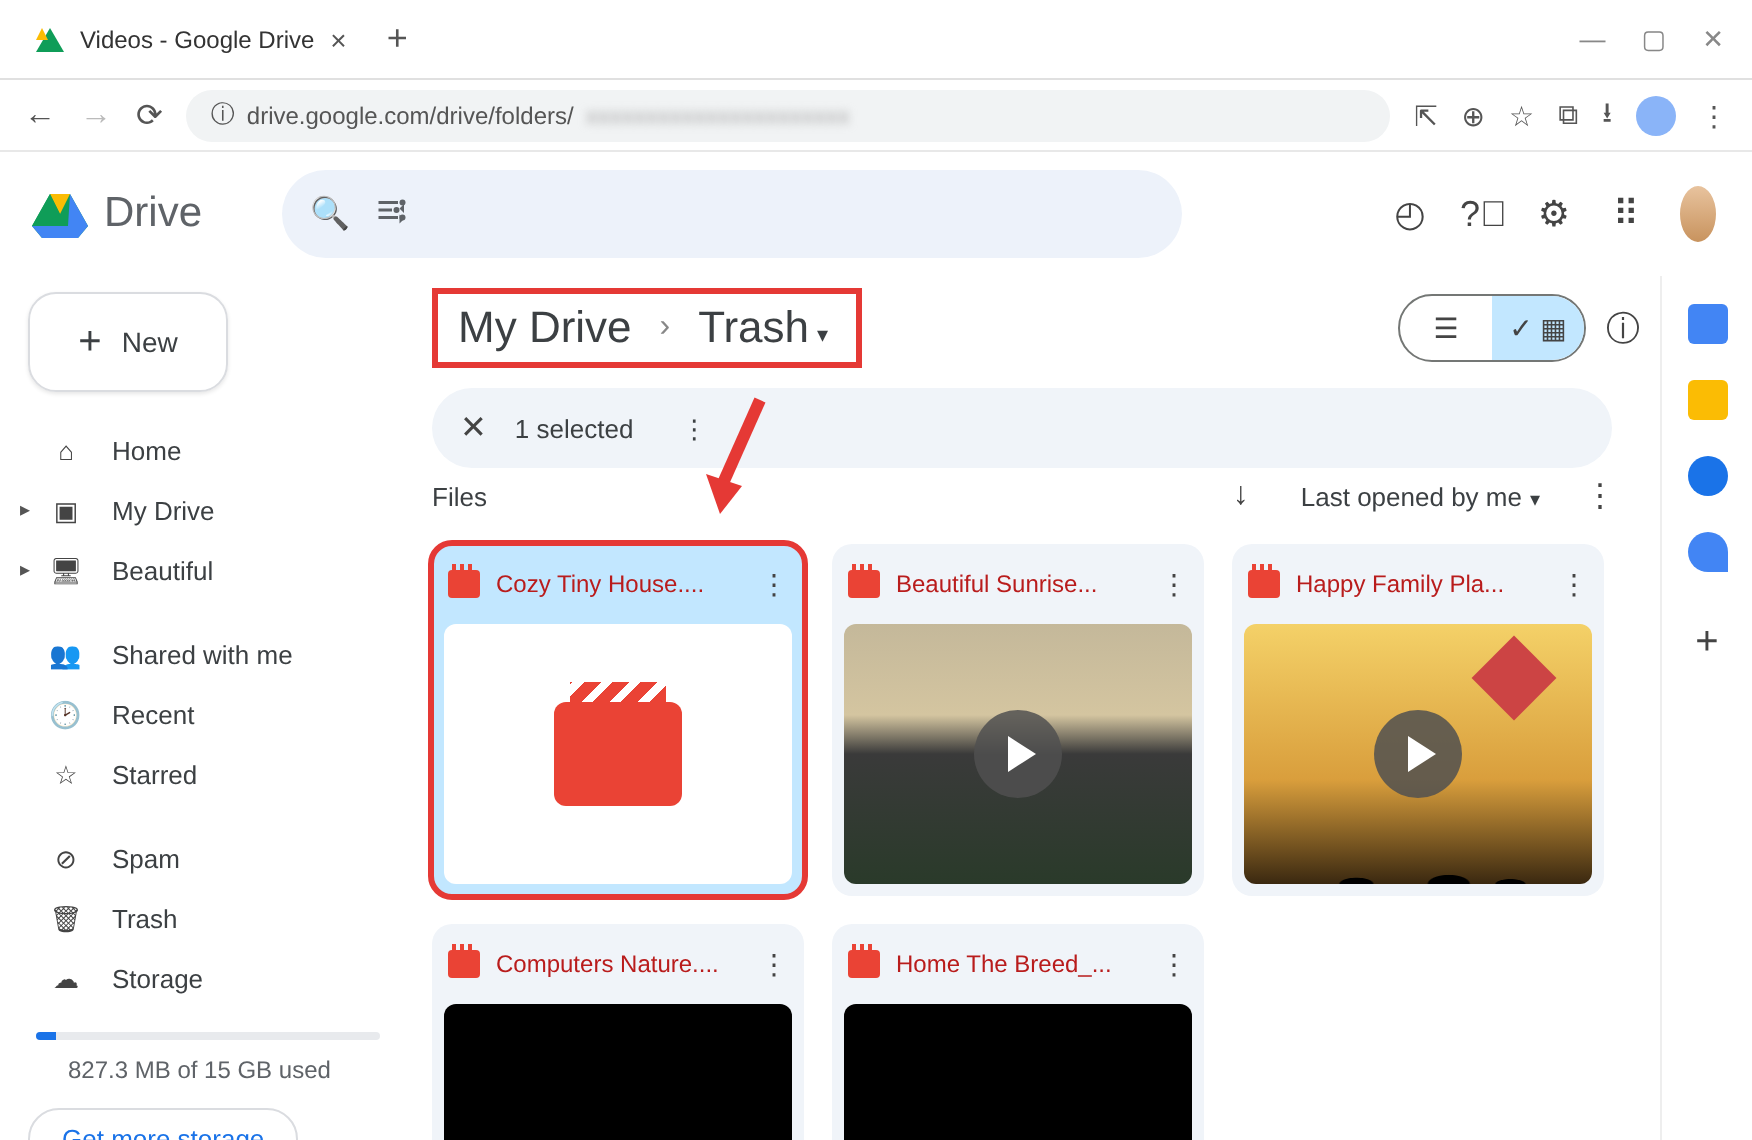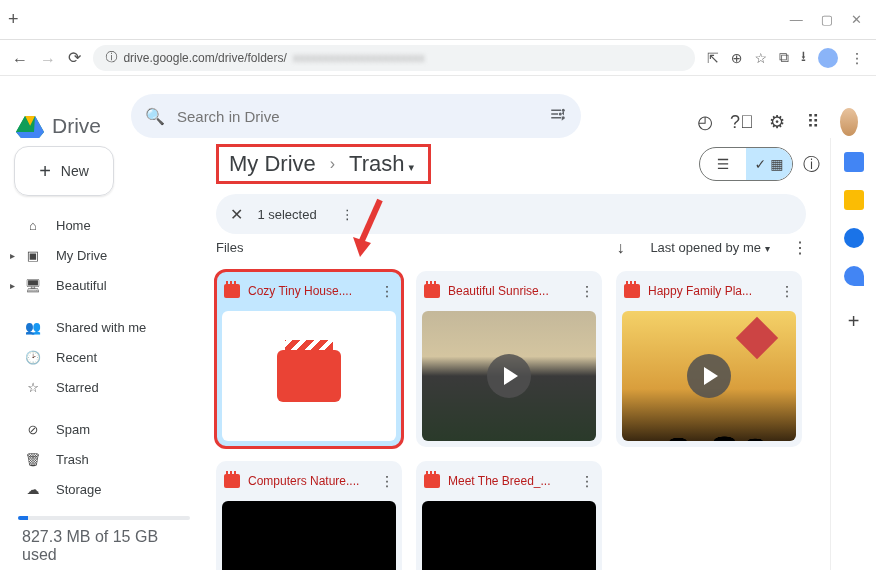--- a/index.html
+++ b/index.html
@@ -10,21 +10,21 @@
 .tab-favicon::before{content:"";position:absolute;left:-7px;top:0;width:0;height:0;border-left:3.5px solid transparent;border-right:3.5px solid transparent;border-bottom:6px solid #FBBC04}
 .tab-close{font-size:14px;color:#555;cursor:pointer}
 .new-tab{margin-left:8px;font-size:18px;color:#555;cursor:pointer}
 .browser-ctrls{margin-left:auto;display:flex;gap:18px;padding-right:14px;color:#888;font-size:13px}
 .addr-bar{height:36px;display:flex;align-items:center;padding:0 12px;gap:12px;border-bottom:1px solid #e8e8e8}
 .nav-btn{color:#555;font-size:16px;cursor:pointer}
 .url-box{flex:1;height:26px;background:#f1f3f4;border-radius:13px;display:flex;align-items:center;padding:0 12px;font-size:12px;color:#555;gap:6px}
 .url-path{filter:blur(2px);color:#aaa}
 .addr-icons{display:flex;gap:12px;color:#555;font-size:14px;align-items:center}
 .addr-avatar{width:20px;height:20px;border-radius:50%;background:#8ab4f8}
-.app-bar{height:62px;display:flex;align-items:flex-end;padding:0 16px;}
+.app-bar{height:62px;display:flex;align-items:center;padding:0 16px;gap:10px}
 .drive-logo{display:flex;align-items:center;gap:8px}
 .drive-tri{width:28px;height:24px;position:relative}
 .drive-tri svg{width:28px;height:24px}
 .drive-text{font-size:21px;color:#5f6368}
 .search-wrap{flex:1;margin-left:30px;margin-right:14px}
 .search-box{height:44px;background:#edf2fa;border-radius:22px;display:flex;align-items:center;padding:0 14px;gap:12px;max-width:450px}
 .search-input{flex:1;border:none;background:none;font-size:15px;color:#5f6368;outline:none}
 .search-tune{color:#5f6368;font-size:16px}
 .app-icons{display:flex;gap:14px;align-items:center;color:#444}
 .app-icons span{cursor:pointer;width:22px;text-align:center;font-size:18px}
@@ -32,21 +32,21 @@
 .main{display:flex;height:432px}
 .sidebar{width:210px;padding:8px 16px 0 14px;flex-shrink:0}
 .new-btn{width:100px;height:50px;border:1px solid #dadce0;border-radius:14px;display:flex;align-items:center;justify-content:center;gap:10px;font-size:14px;color:#3c4043;box-shadow:0 1px 2px rgba(0,0,0,.1);cursor:pointer;margin-bottom:14px}
 .side-item{display:flex;align-items:center;gap:14px;height:30px;padding-left:10px;font-size:13px;color:#3c4043;cursor:pointer;border-radius:15px}
 .side-item .ic{width:18px;text-align:center;color:#444}
 .side-exp{position:relative}
 .side-exp::before{content:"▸";position:absolute;left:-4px;font-size:10px;color:#555}
 .side-gap{height:12px}
 .storage-bar{height:4px;background:#e8eaed;border-radius:2px;margin:12px 4px 8px 4px;overflow:hidden}
 .storage-fill{height:100%;width:6%;background:#1a73e8}
-.storage-text{font-size:16px;color:#5f6368;margin-left:8px}
+.storage-text{font-size:12px;color:#5f6368;margin-left:20px}
 .storage-btn{margin-top:12px;padding:7px 16px;border:1px solid #dadce0;border-radius:18px;font-size:13px;color:#1a73e8;cursor:pointer;display:inline-block}
 .content{flex:1;padding:4px 10px 0 6px;overflow:hidden}
 .crumb-row{display:flex;align-items:center;height:44px}
 .crumb-box{display:flex;align-items:center;gap:14px;border:3px solid #e53935;padding:4px 14px 4px 10px}
 .crumb{font-size:22px;color:#3c4043;cursor:pointer}
 .crumb-sep{color:#888;font-size:16px}
 .crumb-caret{font-size:11px;margin-left:4px}
 .spacer{flex:1}
 .view-toggle{display:flex;border:1px solid #747775;border-radius:18px;overflow:hidden;height:34px}
 .vt-half{width:46px;display:flex;align-items:center;justify-content:center;font-size:14px;color:#444}
@@ -88,20 +88,25 @@
 .sp3{background:#1a73e8;border-radius:50%}
 .sp4{background:#4285f4;border-radius:50% 50% 0 50%}
 .sp-plus{font-size:20px;color:#444;margin-top:6px}
 .arrow{position:absolute;left:345px;top:195px;pointer-events:none}
 .arrow svg{width:50px;height:70px}
 </style>
 </head>
 <body>
 
 <div class="browser-top">
+  <div class="tab">
+    <span class="tab-favicon"></span>
+    <span>Videos - Google Drive</span>
+    <span class="tab-close">×</span>
+  </div>
   <span class="new-tab">+</span>
   <div class="browser-ctrls">
     <span>—</span>
     <span>▢</span>
     <span>✕</span>
   </div>
 </div>
 
 <div class="addr-bar">
   <span class="nav-btn">←</span>
@@ -133,21 +138,20 @@
           <polygon points="0,18 5,24 23,24 28,18" fill="#4285F4"></polygon>
           <polygon points="0,18 9,2 14,12 5,18" fill="#0F9D58"></polygon>
           <polygon points="5,24 0,18 9,2 4,12" fill="#EA4335" opacity="0"></polygon>
         </svg>
     </span>
     <span class="drive-text">Drive</span>
   </div>
   <div class="search-wrap">
     <div class="search-box">
       <span style="color:#5f6368">🔍</span>
-      <input class="search-input" placeholder="Search in Drive" style="">
       <span class="search-tune">
         <svg width="18" height="18" viewBox="0 0 24 24" fill="#5f6368">
             <path d="M3 6h13v2H3zm0 5h9v2H3zm0 5h13v2H3zm17-8l-3 3 3 3zm-3 7l3 3-3 3z"></path>
             <circle cx="19" cy="7" r="2"></circle>
             <circle cx="15" cy="12" r="2"></circle>
             <circle cx="19" cy="17" r="2"></circle>
           </svg>
       </span>
     </div>
   </div>
@@ -276,21 +280,21 @@
         <div class="card-hdr">
             <span class="vid-ic"></span>
             <span class="card-name">Computers Nature....</span>
             <span class="card-more">⋮</span>
           </div>
         <div class="thumb thumb-black"></div>
       </div>
       <div class="card">
         <div class="card-hdr">
             <span class="vid-ic"></span>
-            <span class="card-name">Meet The Breed_...</span>
+            <span class="card-name">Home The Breed_...</span>
             <span class="card-more">⋮</span>
           </div>
         <div class="thumb thumb-black"></div>
       </div>
     </div>
   </div>
 
   <div class="side-panel">
     <span class="sp-ic sp1"></span>
     <span class="sp-ic sp2"></span>

